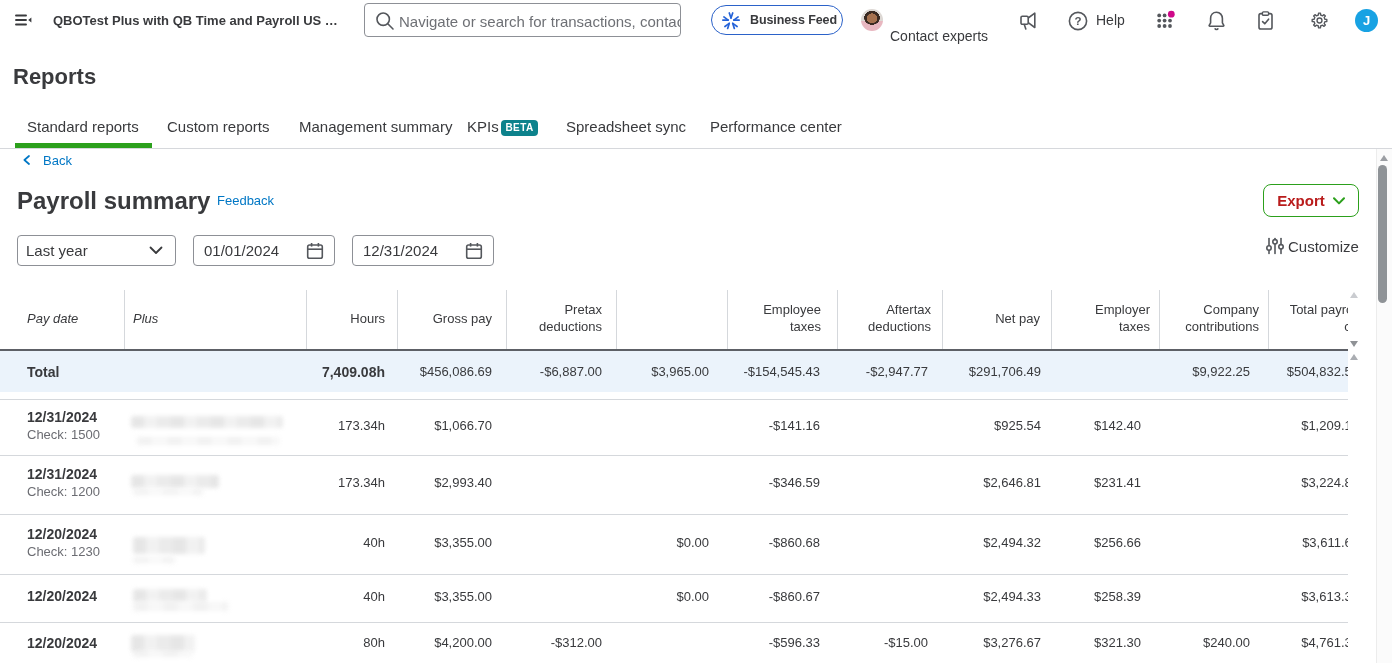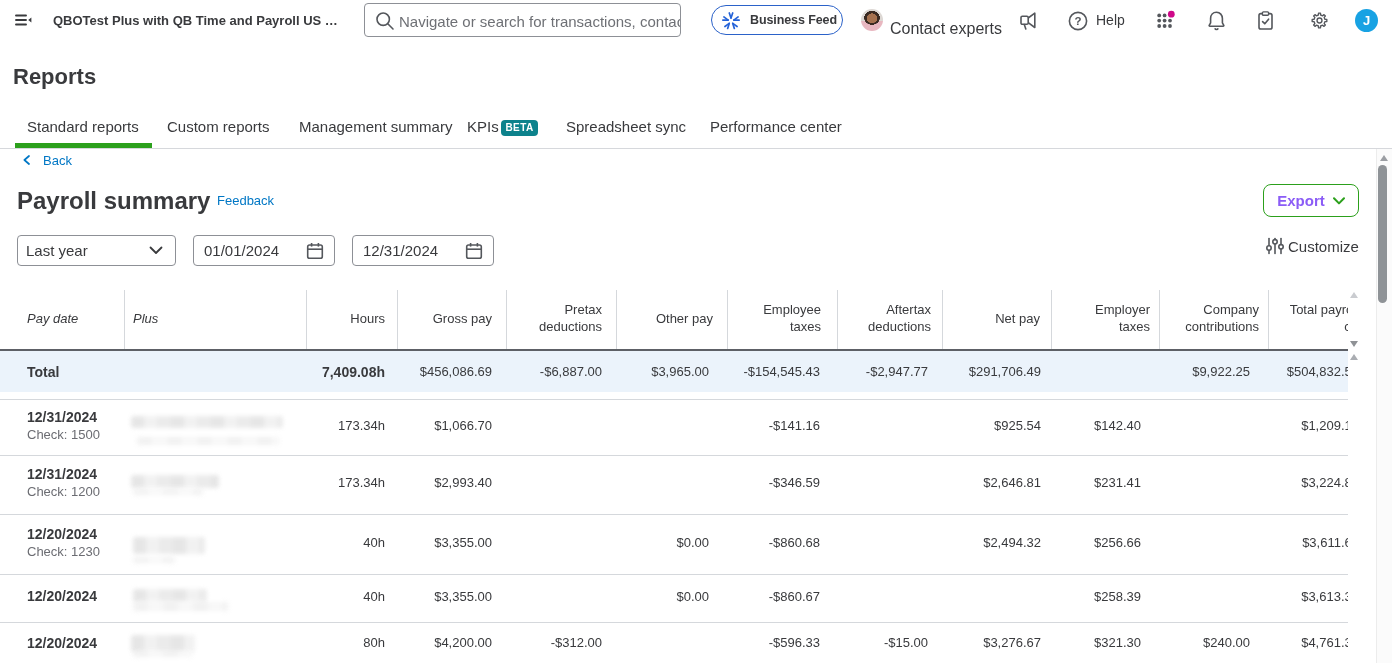--- a/index.html
+++ b/index.html
@@ -69,21 +69,21 @@
         <line x1="6.15" y1="8.07" x2="1.9" y2="4.9"></line>
       </g>
   </svg>
   <span style="font-size:12.5px;font-weight:bold;margin-left:10px;white-space:nowrap;letter-spacing:-0.1px">Business Feed</span>
 </div>
 
 <div class="a" style="left:861px;top:9px;width:22px;height:22px;border-radius:50%;overflow:hidden;background:
   radial-gradient(ellipse 40% 36% at 50% 42%, #a5714f 0 60%, rgba(0,0,0,0) 62%),
   radial-gradient(ellipse 58% 52% at 50% 40%, #3a2a22 0 60%, rgba(0,0,0,0) 62%),
   linear-gradient(180deg,#ddd8d4 0 55%,#e8b7c0 55% 100%)"></div>
-<div class="a" style="left:890px;top:20px;font-size:16px">Contact experts</div>
+<div class="a" style="left:890px;top:28px;font-size:14px">Contact experts</div>
 
 <svg class="a" style="left:1020px;top:11.5px" width="16" height="18" viewBox="0 0 16 18">
   <g class="ic" stroke-width="1.5" stroke-linejoin="round">
     <rect x="1" y="4.3" width="7.2" height="7.9" rx="1.3"></rect>
     <path d="M8.2 6 L14.8 1.2 V15.5 L8.2 10.6"></path>
     <line x1="4.3" y1="12.6" x2="5.8" y2="17" stroke-linecap="round"></line>
   </g>
 </svg>
 
 <svg class="a" style="left:1068px;top:10.5px" width="20" height="20" viewBox="0 0 20 20">
@@ -138,21 +138,21 @@
 
 <svg class="a" style="left:22px;top:155px" width="9" height="10" viewBox="0 0 9 10">
   <path d="M7 1 L2.4 5 L7 9" fill="none" stroke="#0077c5" stroke-width="1.7" stroke-linecap="round" stroke-linejoin="round"></path>
 </svg>
 <div class="a lnk" style="left:43px;top:152.5px;font-size:13px">Back</div>
 
 <div class="a" style="left:17px;top:187px;font-size:24px;font-weight:bold">Payroll summary</div>
 <div class="a lnk" style="left:217px;top:193px;font-size:13px">Feedback</div>
 
 <div class="a" style="left:1263px;top:184px;width:96px;height:33px;border:1px solid #2ca01c;border-radius:8px;display:flex;align-items:center;justify-content:center">
-  <span style="color:#8b5cf6;font-size:15px;font-weight:bold">Export</span>
+  <span style="color:#b91c1c;font-size:15px;font-weight:bold">Export</span>
   <svg width="12" height="8" viewBox="0 0 12 8" style="margin-left:8px">
     <path d="M1 1.2 L6 6.4 L11 1.2" fill="none" stroke="#2ca01c" stroke-width="2" stroke-linecap="round" stroke-linejoin="round"></path>
   </svg>
 </div>
 
 <div class="a" style="left:17px;top:235px;width:159px;height:31px;border:1px solid #8d9096;border-radius:4px;display:flex;align-items:center;padding:0 12px 0 8px">
   <span style="font-size:15px">Last year</span>
   <svg width="14" height="9" viewBox="0 0 14 9" style="margin-left:auto">
     <path d="M1.5 1.5 L7 7 L12.5 1.5" fill="none" stroke="#393a3d" stroke-width="1.8" stroke-linecap="round" stroke-linejoin="round"></path>
   </svg>
@@ -203,21 +203,20 @@
       <div class="sep" style="left:837px"></div>
       <div class="sep" style="left:942px"></div>
       <div class="sep" style="left:1051px"></div>
       <div class="sep" style="left:1159px"></div>
       <div class="sep" style="left:1268px"></div>
       <div class="hc hl" style="left:16px;width:108px;padding-left:11px;">Pay date</div>
       <div class="hc hl" style="left:124px;width:182px;padding-left:9px;">Plus</div>
       <div class="hc hr" style="left:306px;width:91px;padding-right:12px;">Hours</div>
       <div class="hc hr" style="left:397px;width:109px;padding-right:14px;">Gross pay</div>
       <div class="hc hr" style="left:506px;width:110px;padding-right:14px;">Pretax<br>deductions</div>
-      <div class="hc hr" style="left:616px;width:111px;padding-right:14px;">Other pay</div>
       <div class="hc hr" style="left:727px;width:110px;padding-right:16px;">Employee<br>taxes</div>
       <div class="hc hr" style="left:837px;width:105px;padding-right:11px;">Aftertax<br>deductions</div>
       <div class="hc hr" style="left:942px;width:109px;padding-right:11px;">Net pay</div>
       <div class="hc hr" style="left:1051px;width:108px;padding-right:9px;">Employer<br>taxes</div>
       <div class="hc hr" style="left:1159px;width:109px;padding-right:9px;">Company<br>contributions</div>
       <div class="hc hr" style="left:1268px;width:104px;padding-right:13px;">
         <div>Total payroll<br><span style="margin-right:-9px">cost</span></div>
       </div>
     </div>
   <div class="trow">
@@ -298,20 +297,21 @@
           <div class="d">12/20/2024</div>
         </div>
         <div style="position:absolute;left:0;top:0;width:100%;height:100%">
           <div class="bl1" style="left:133px;top:14px;width:74px;height:13px"></div>
           <div class="bl2" style="left:133px;top:27px;width:95px;height:9px"></div>
         </div>
         <div class="tc tr" style="left:306px;width:91px;padding-right:12px">40h</div>
         <div class="tc tr" style="left:397px;width:109px;padding-right:14px">$3,355.00</div>
         <div class="tc tr" style="left:616px;width:111px;padding-right:18px">$0.00</div>
         <div class="tc tr" style="left:727px;width:110px;padding-right:17px">-$860.67</div>
+        <div class="tc tr" style="left:942px;width:109px;padding-right:10px">$2,494.33</div>
         <div class="tc tr" style="left:1051px;width:108px;padding-right:18px">$258.39</div>
         <div class="tc tr" style="left:1268px;width:104px;padding-right:13px">$3,613.39</div>
       </div>
       <div class="drow" style="height:45px">
         <div class="tc tl" style="left:16px;width:108px;padding-left:11px">
           <div class="d">12/20/2024</div>
         </div>
         <div style="position:absolute;left:0;top:0;width:100%;height:100%">
           <div class="bl1" style="left:131px;top:12px;width:64px;height:17px"></div>
           <div class="bl2" style="left:133px;top:28px;width:60px;height:6px"></div>

